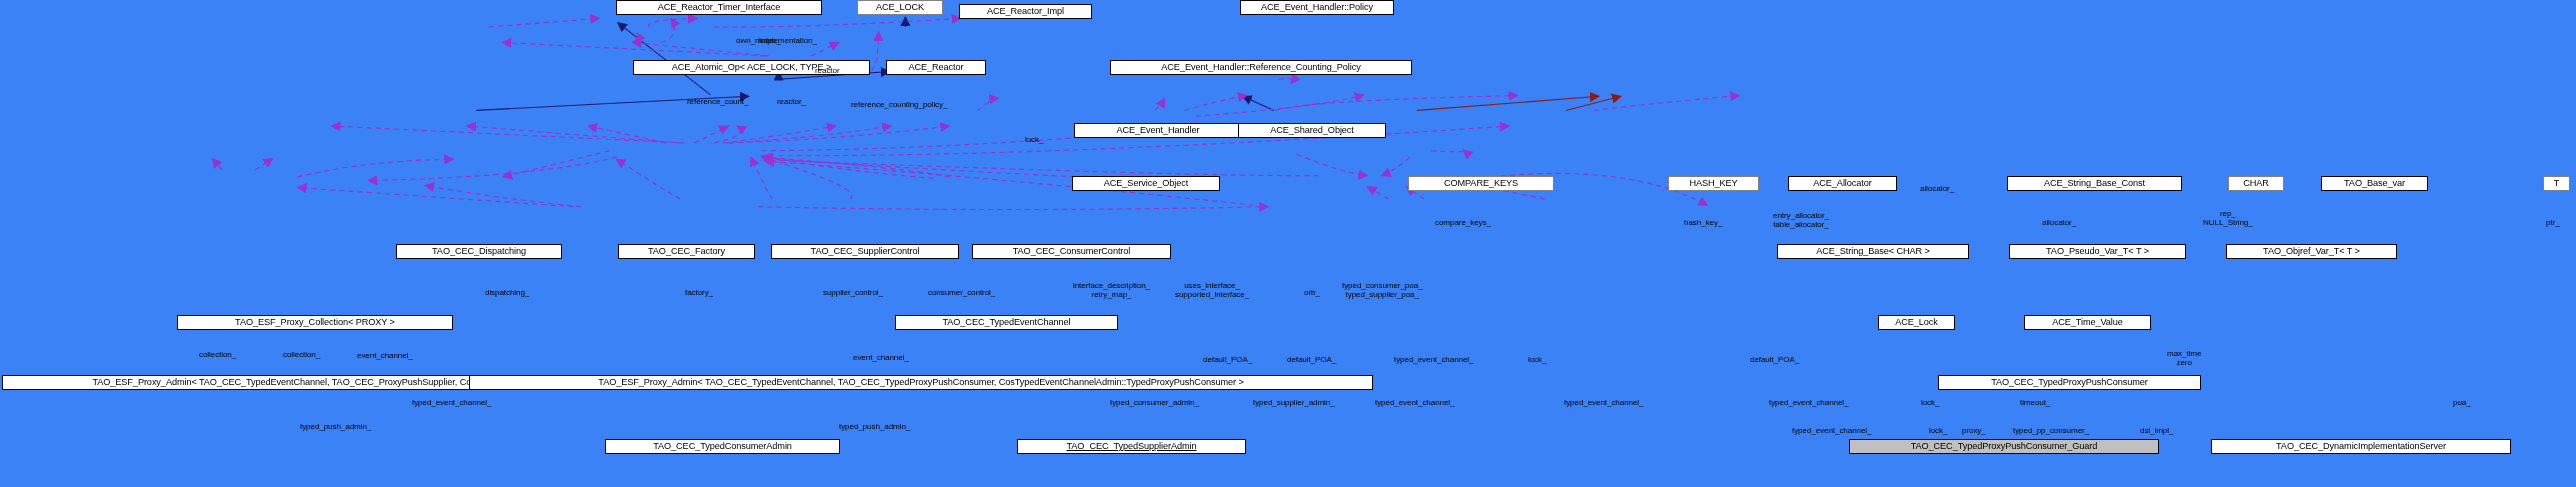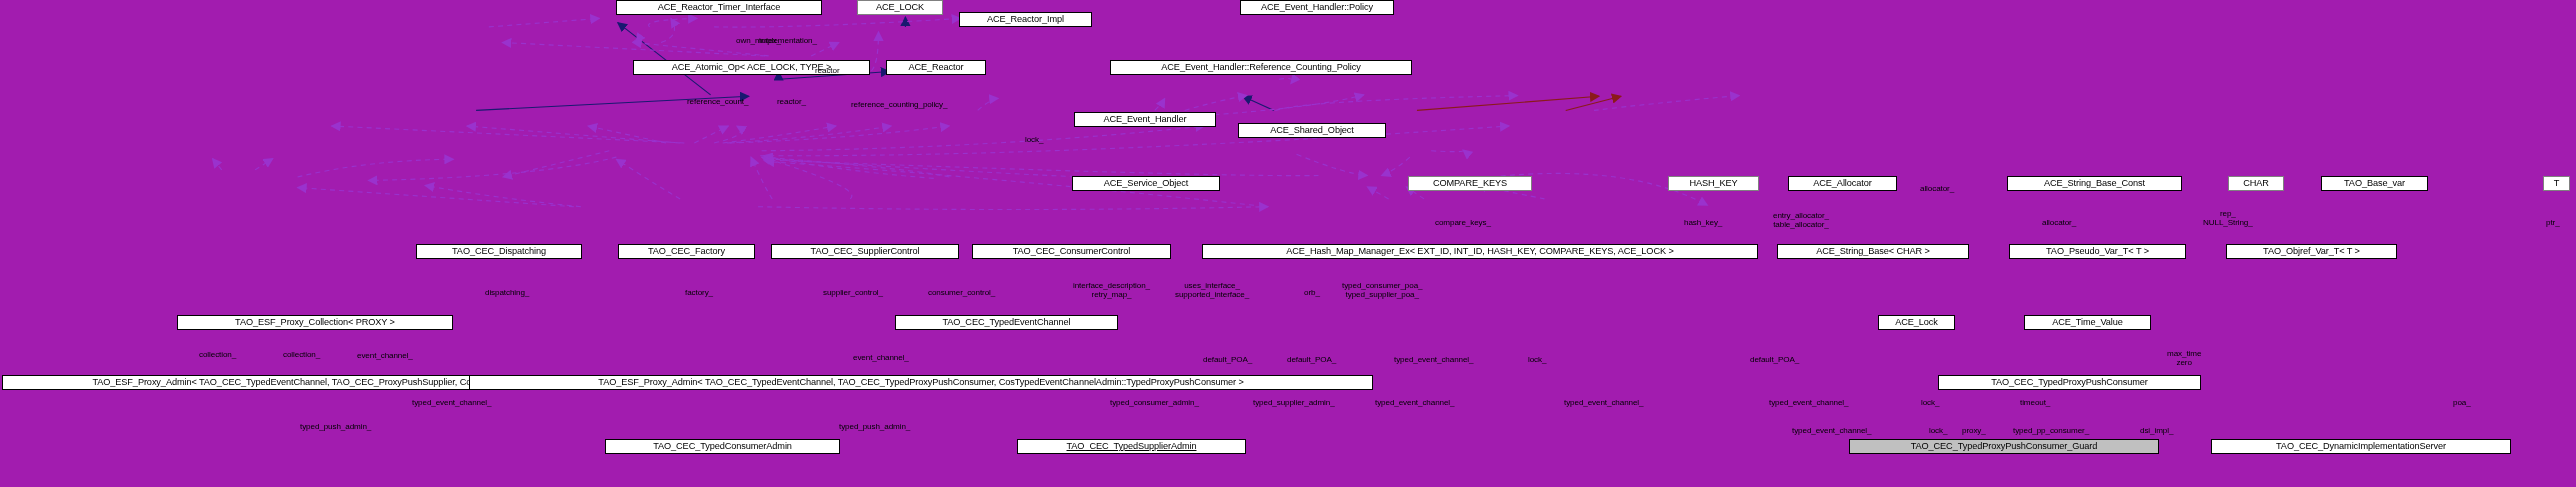--- a/index.html
+++ b/index.html
@@ -1,21 +1,21 @@
 <!DOCTYPE html>
 <html style="font-size:11.3px"><head>
 <meta charset="utf-8">
 <title>TAO_CEC_TypedEventChannel Collaboration Diagram</title>
 <style>
   html,body{margin:0;padding:0;background:#ffffff;}
   #canvas{
     position:relative;
     width:2576px;
     height:487px;
-    background:#a21caf;
+    background:#3b82f6;
     font-family:"Liberation Sans","DejaVu Sans",sans-serif;
     overflow:hidden;
   }
   svg.edges{position:absolute;left:0;top:0;width:2576px;height:487px;pointer-events:none;}
   .node{
     position:absolute;
     box-sizing:border-box;
     border:0.7px solid #000000;
     background:#ffffff;
     color:#000000;
@@ -121,40 +121,39 @@
       <path d="M2105,250 Q2300,230 2410,290"></path>
       <path d="M1770,290 Q1400,250 1080,228"></path>
       <path d="M1070,292 Q1430,300 1790,292"></path>
       <path d="M810,292 L420,265"></path>
       <path d="M820,292 Q700,280 600,262"></path>
     </g>
   </svg>
 
 <div class="node" style="left: 616px; top: 0px; width: 206px;">ACE_Reactor_Timer_Interface</div>
     <div class="node tmpl" style="left: 857px; top: 0px; width: 86px;">ACE_LOCK</div>
-    <div class="node" style="left: 959px; top: 12px; width: 133px; text-align: center;">ACE_Reactor_Impl</div>
+    <div class="node" style="left: 959px; top: 4px; width: 133px; text-align: center;">ACE_Reactor_Impl</div>
     <div class="node" style="left: 1240px; top: 0px; width: 154px;">ACE_Event_Handler::Policy</div>
     <div class="node" style="left: 633px; top: 60px; width: 237px;">ACE_Atomic_Op&lt; ACE_LOCK, TYPE &gt;</div>
     <div class="node" style="left: 886px; top: 60px; width: 100px;">ACE_Reactor</div>
     <div class="node" style="left: 1110px; top: 60px; width: 302px;">ACE_Event_Handler::Reference_Counting_Policy</div>
-    <div class="node" style="left: 1074px; top: 112px; width: 142px;">ACE_Event_Handler</div>
+    <div class="node" style="left: 1074px; top: 123px; width: 168px;">ACE_Event_Handler</div>
     <div class="node" style="left: 1238px; top: 123px; width: 148px;">ACE_Shared_Object</div>
     <div class="node" style="left: 1072px; top: 176px; width: 148px;">ACE_Service_Object</div>
-    <div class="node tmpl" style="left: 1408px; top: 176px; width: 124px; text-align: center;">COMPARE_KEYS</div>
+    <div class="node tmpl" style="left: 1408px; top: 176px; width: 146px; text-align: center;">COMPARE_KEYS</div>
     <div class="node tmpl" style="left: 1668px; top: 176px; width: 91px;">HASH_KEY</div>
     <div class="node" style="left: 1788px; top: 176px; width: 109px;">ACE_Allocator</div>
     <div class="node" style="left: 2007px; top: 176px; width: 175px;">ACE_String_Base_Const</div>
     <div class="node tmpl" style="left: 2228px; top: 176px; width: 56px;">CHAR</div>
     <div class="node" style="left: 2321px; top: 176px; width: 107px;">TAO_Base_var</div>
     <div class="node tmpl" style="left: 2543px; top: 176px; width: 27px;">T</div>
-    <div class="node" style="left: 416px; top: 244px; width: 166px;">TAO_CEC_Dispatching</div>
+    <div class="node" style="left: 396px; top: 244px; width: 166px;">TAO_CEC_Dispatching</div>
     <div class="node" style="left: 618px; top: 244px; width: 137px;">TAO_CEC_Factory</div>
     <div class="node" style="left: 771px; top: 244px; width: 188px;">TAO_CEC_SupplierControl</div>
     <div class="node" style="left: 972px; top: 244px; width: 199px;">TAO_CEC_ConsumerControl</div>
-    <div class="node" style="left: 1202px; top: 244px; width: 556px;">ACE_Hash_Map_Manager_Ex&lt; EXT_ID, INT_ID, HASH_KEY, COMPARE_KEYS, ACE_LOCK &gt;</div>
     <div class="node" style="left: 1777px; top: 244px; width: 192px;">ACE_String_Base&lt; CHAR &gt;</div>
     <div class="node" style="left: 2009px; top: 244px; width: 177px;">TAO_Pseudo_Var_T&lt; T &gt;</div>
     <div class="node" style="left: 2226px; top: 244px; width: 171px;">TAO_Objref_Var_T&lt; T &gt;</div>
     <div class="node" style="left: 177px; top: 315px; width: 276px;">TAO_ESF_Proxy_Collection&lt; PROXY &gt;</div>
     <div class="node" style="left: 895px; top: 315px; width: 223px; text-align: right;">TAO_CEC_TypedEventChannel</div>
     <div class="node" style="left: 1878px; top: 315px; width: 77px;">ACE_Lock</div>
     <div class="node" style="left: 2024px; top: 315px; width: 127px;">ACE_Time_Value</div>
     <div class="node" style="left: 2.1px; top: 375px; width: 735px;">TAO_ESF_Proxy_Admin&lt; TAO_CEC_TypedEventChannel, TAO_CEC_ProxyPushSupplier, CosEventChannelAdmin::ProxyPushSupplier &gt;</div>
     <div class="node" style="left: 469px; top: 375px; width: 904px;">TAO_ESF_Proxy_Admin&lt; TAO_CEC_TypedEventChannel, TAO_CEC_TypedProxyPushConsumer, CosTypedEventChannelAdmin::TypedProxyPushConsumer &gt;</div>
     <div class="node" style="left: 1938px; top: 375px; width: 263px;">TAO_CEC_TypedProxyPushConsumer</div>

